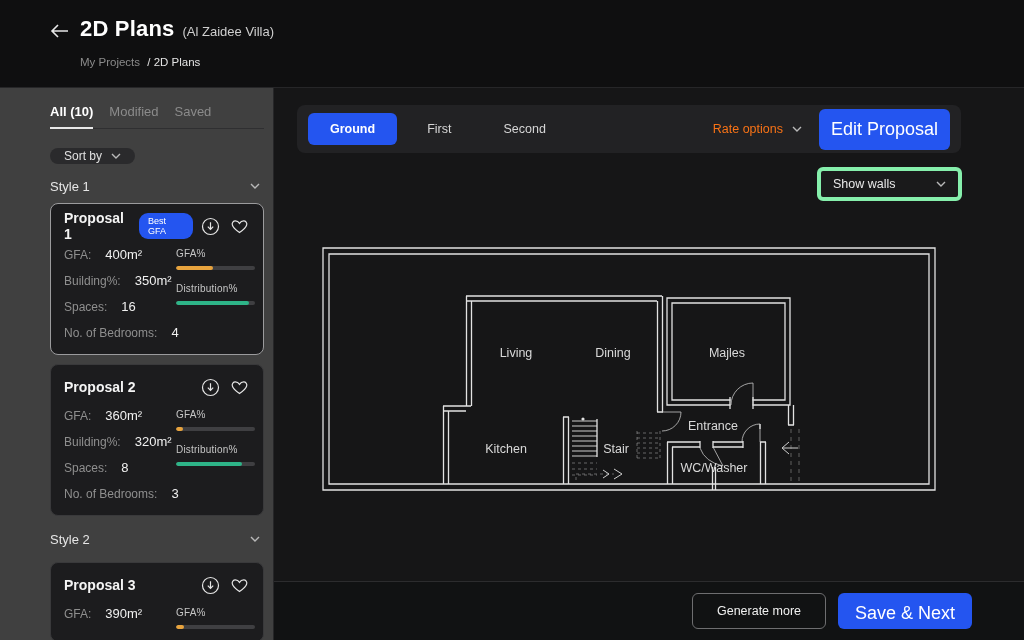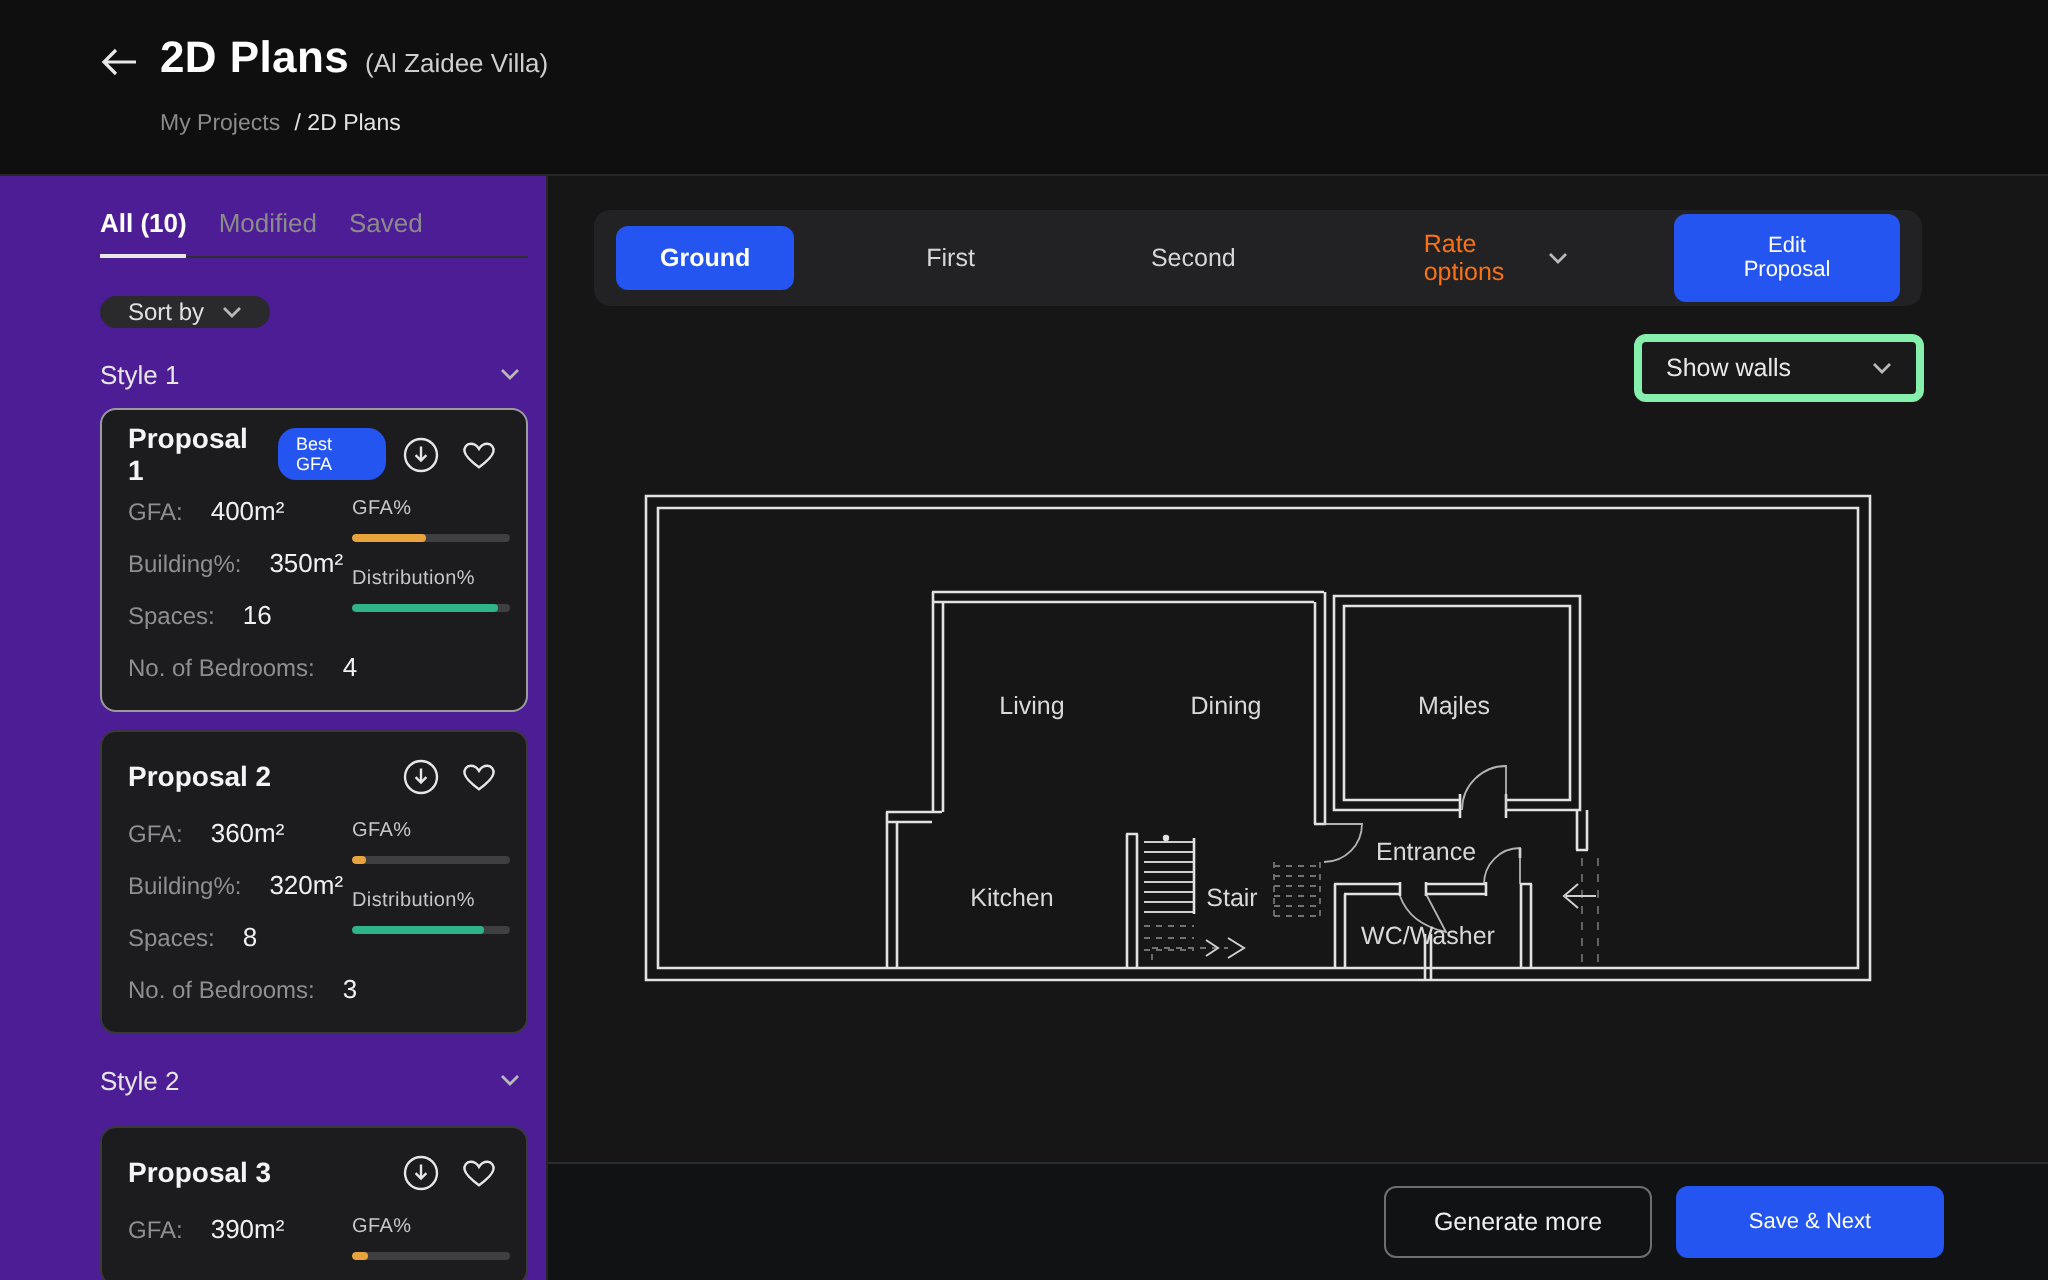--- a/index.html
+++ b/index.html
@@ -16,21 +16,21 @@
   .header { position:absolute; left:0; top:0; width:1024px; height:88px; background:#0f0f10; border-bottom:1px solid #262628; }
   .back-btn { position:absolute; left:50px; top:23px; width:22px; height:18px; color:#e8e8e8; cursor:pointer; }
   .title-row { position:absolute; left:80px; top:16px; display:flex; align-items:baseline; gap:8px; }
   .page-title { font-size:22px; font-weight:700; color:#fff; letter-spacing:.2px; }
   .page-subtitle { font-size:13px; color:#cfcfcf; }
   .breadcrumb { position:absolute; left:80px; top:56px; font-size:11.5px; }
   .breadcrumb .bc-parent { color:#8b8b8b; }
   .breadcrumb .bc-current { color:#e3e3e3; margin-left:4px; }
 
   
-  .sidebar { position:absolute; left:0; top:88px; width:274px; height:552px; background:#4c1d95; border-right:1px solid #262628; padding:17px 9px 0 50px; overflow:hidden; }
+  .sidebar { position:absolute; left:0; top:88px; width:274px; height:552px; background:#404040; border-right:1px solid #262628; padding:17px 9px 0 50px; overflow:hidden; }
   .tabs { display:flex; gap:16px; border-bottom:1px solid #2f2f31; }
   .tab { font-size:13px; color:#8b8b8b; padding-bottom:8px; line-height:14px; cursor:pointer; border-bottom:2px solid transparent; margin-bottom:-1px; }
   .tab.active { color:#fff; font-weight:700; border-bottom:2px solid #e8e8e8; }
   .sort-pill { margin-top:19px; display:inline-flex; align-items:center; gap:9px; background:#2a2a2c; border-radius:15px; padding:6px 14px; font-size:12px; color:#e0e0e0; height:16px; cursor:pointer; }
   .style-row { margin-top:15px; display:flex; align-items:center; justify-content:space-between; font-size:13px; color:#e6e6e6; height:14px; cursor:pointer; padding-right:4px; }
   .style-row.second { margin-top:16px; }
   .chev { color:#b9b9b9; display:inline-flex; }
 
   .card { margin-top:10px; background:#1c1c1e; border:1px solid #39393b; border-radius:8px; padding:12px 6px 12px 13px; width:214px; }
   .card.selected { border-color:#9b9b9d; }
@@ -49,27 +49,27 @@
   .col-right { flex:1; padding-top:2px; padding-right:2px; }
   .bar-label { font-size:10px; color:#c6c6c6; line-height:12px; letter-spacing:.2px; }
   .bar-track { margin-top:6px; height:4px; border-radius:2px; background:#3f3f42; overflow:hidden; }
   .bar-fill { height:100%; border-radius:2px; }
   .bar-fill.orange { background:var(--bar-orange); }
   .bar-fill.green { background:var(--bar-green); }
   .bar-group + .bar-group { margin-top:13px; }
 
   
   .main { position:absolute; left:274px; top:88px; width:750px; height:552px; background:#161617; }
-  .toolbar { position:absolute; left:23px; top:17px; width:664px; height:48px; background:#222224; border-radius:8px; display:flex; align-items:center; padding:0 11px;gap:36px; }
+  .toolbar { position:absolute; left:23px; top:17px; width:664px; height:48px; background:#222224; border-radius:8px; display:flex; align-items:center; padding:0 11px; }
   .floor-tab { font-size:12.5px; color:#d6d6d6; padding:9px 22px; cursor:pointer; border-radius:6px; }
   .floor-tab.active { background:var(--accent); color:#fff; font-weight:600; }
   .floor-tab + .floor-tab { margin-left:8px; }
   .toolbar-spacer { flex:1; }
   .rate-options { display:flex; align-items:center; gap:9px; font-size:12.5px; color:#f97316; margin-right:17px; cursor:pointer; }
-  .btn-primary { background:var(--accent); color:#fff; border:none; border-radius:6px; font-size:11px; font-family:inherit; padding:10px 30px; cursor:pointer; }
+  .btn-primary { background:var(--accent); color:#fff; border:none; border-radius:6px; font-size:18px; font-family:inherit; padding:10px 12px; cursor:pointer; }
   .show-walls { position:absolute; left:543px; top:79px; width:145px; height:34px; background:#1a1a1b; border:4px solid #86efac; border-radius:6px; display:flex; align-items:center; justify-content:space-between; padding:0 12px; font-size:12.5px; color:#e8e8e8; cursor:pointer; }
   .plan-wrap { position:absolute; left:46px; top:155px; width:618px; height:250px; }
   .plan-wrap svg { display:block; }
   .room-label { fill:#d9d9d9; font-size:12.5px; font-family:"Liberation Sans","DejaVu Sans",sans-serif; }
 
   
   .footer { position:absolute; left:274px; top:581px; width:750px; height:59px; background:#111213; border-top:1px solid #2c2c2e; }
   .btn-outline { position:absolute; left:418px; top:11px; width:134px; height:36px; background:transparent; border:1px solid #6e6e70; border-radius:6px; color:#f0f0f0; font-size:12.5px; font-family:inherit; cursor:pointer; }
   .btn-save { position:absolute; left:564px; top:11px; width:134px; height:36px; border-radius:6px; }
 </style>

